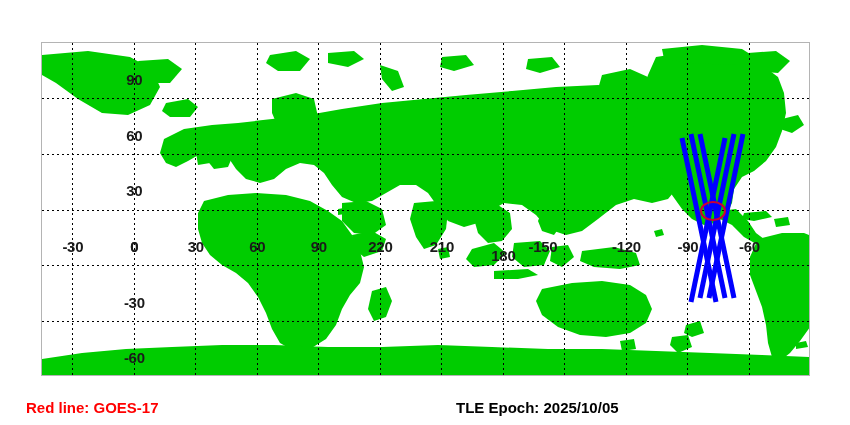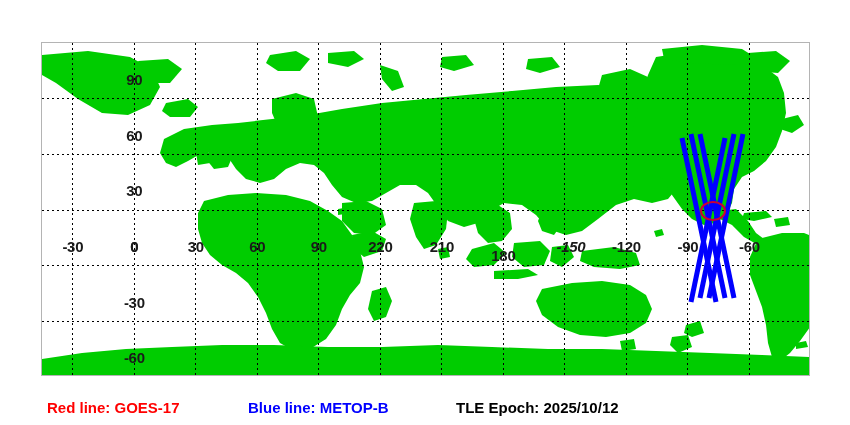--- a/index.html
+++ b/index.html
@@ -69,21 +69,21 @@
     height: 24px;
   }
   .legend-item {
     position: absolute;
     font-family: "Liberation Sans", sans-serif;
     font-size: 15px;
     font-weight: bold;
     white-space: nowrap;
     line-height: 24px;
   }
-  #legend-red  { left: 26px;  color: #ff0000; margin-left: 21px; }
+  #legend-red  { left: 26px;  color: #ff0000; }
   #legend-blue { left: 248px; color: #0000ff; }
   #legend-epoch{ left: 456px; color: #000000; }
 </style>
 </head>
 <body>
 
 <div id="app">
 
   <div id="map-plot">
 
@@ -222,34 +222,33 @@
     </svg>
 
     <span class="tick-label lon-label" style="left:30.8px;  top:167px;">-30</span>
     <span class="tick-label lon-label" style="left:92.3px;  top:167px;">0</span>
     <span class="tick-label lon-label" style="left:153.8px; top:167px;">30</span>
     <span class="tick-label lon-label" style="left:215.3px; top:167px;">60</span>
     <span class="tick-label lon-label" style="left:276.8px; top:167px;">90</span>
     <span class="tick-label lon-label" style="left:338.4px; top:167px;">220</span>
     <span class="tick-label lon-label" style="left:399.9px; top:167px;">210</span>
     <span class="tick-label lon-label" style="left:461.4px; top:176px;">180</span>
-    <span class="tick-label lon-label" style="left:529px; top:167px;font-style:italic;">-150</span>
+    <span class="tick-label lon-label" style="left:501px; top:167px;">-150</span>
     <span class="tick-label lon-label" style="left:584.4px; top:167px;text-align:right;">-120</span>
     <span class="tick-label lon-label" style="left:645.9px; top:167px;">-90</span>
     <span class="tick-label lon-label" style="left:707.5px; top:167px;">-60</span>
 
     <span class="tick-label lat-label" style="left:92.3px; top:0px;">90</span>
     <span class="tick-label lat-label" style="left:92.3px; top:55.7px;">60</span>
     <span class="tick-label lat-label" style="left:92.3px; top:111.3px;">30</span>
     <span class="tick-label lat-label" style="left:92.3px; top:167px;">0</span>
     <span class="tick-label lat-label" style="left:92.3px; top:222.7px;">-30</span>
     <span class="tick-label lat-label" style="left:92.3px; top:278.3px;">-60</span>
     <span class="tick-label lat-label" style="left:92.3px; top:332px;">-90</span>
 
   </div>
 
   <div id="legend">
     <span class="legend-item" id="legend-red">Red line: GOES-17</span>
-    <span class="legend-item" id="legend-blue">Blue line: METOP-B</span>
-    <span class="legend-item" id="legend-epoch">TLE Epoch: 2025/10/12</span>
+    <span class="legend-item" id="legend-epoch">TLE Epoch: 2025/10/05</span>
   </div>
 
 </div>
 
 </body></html>

